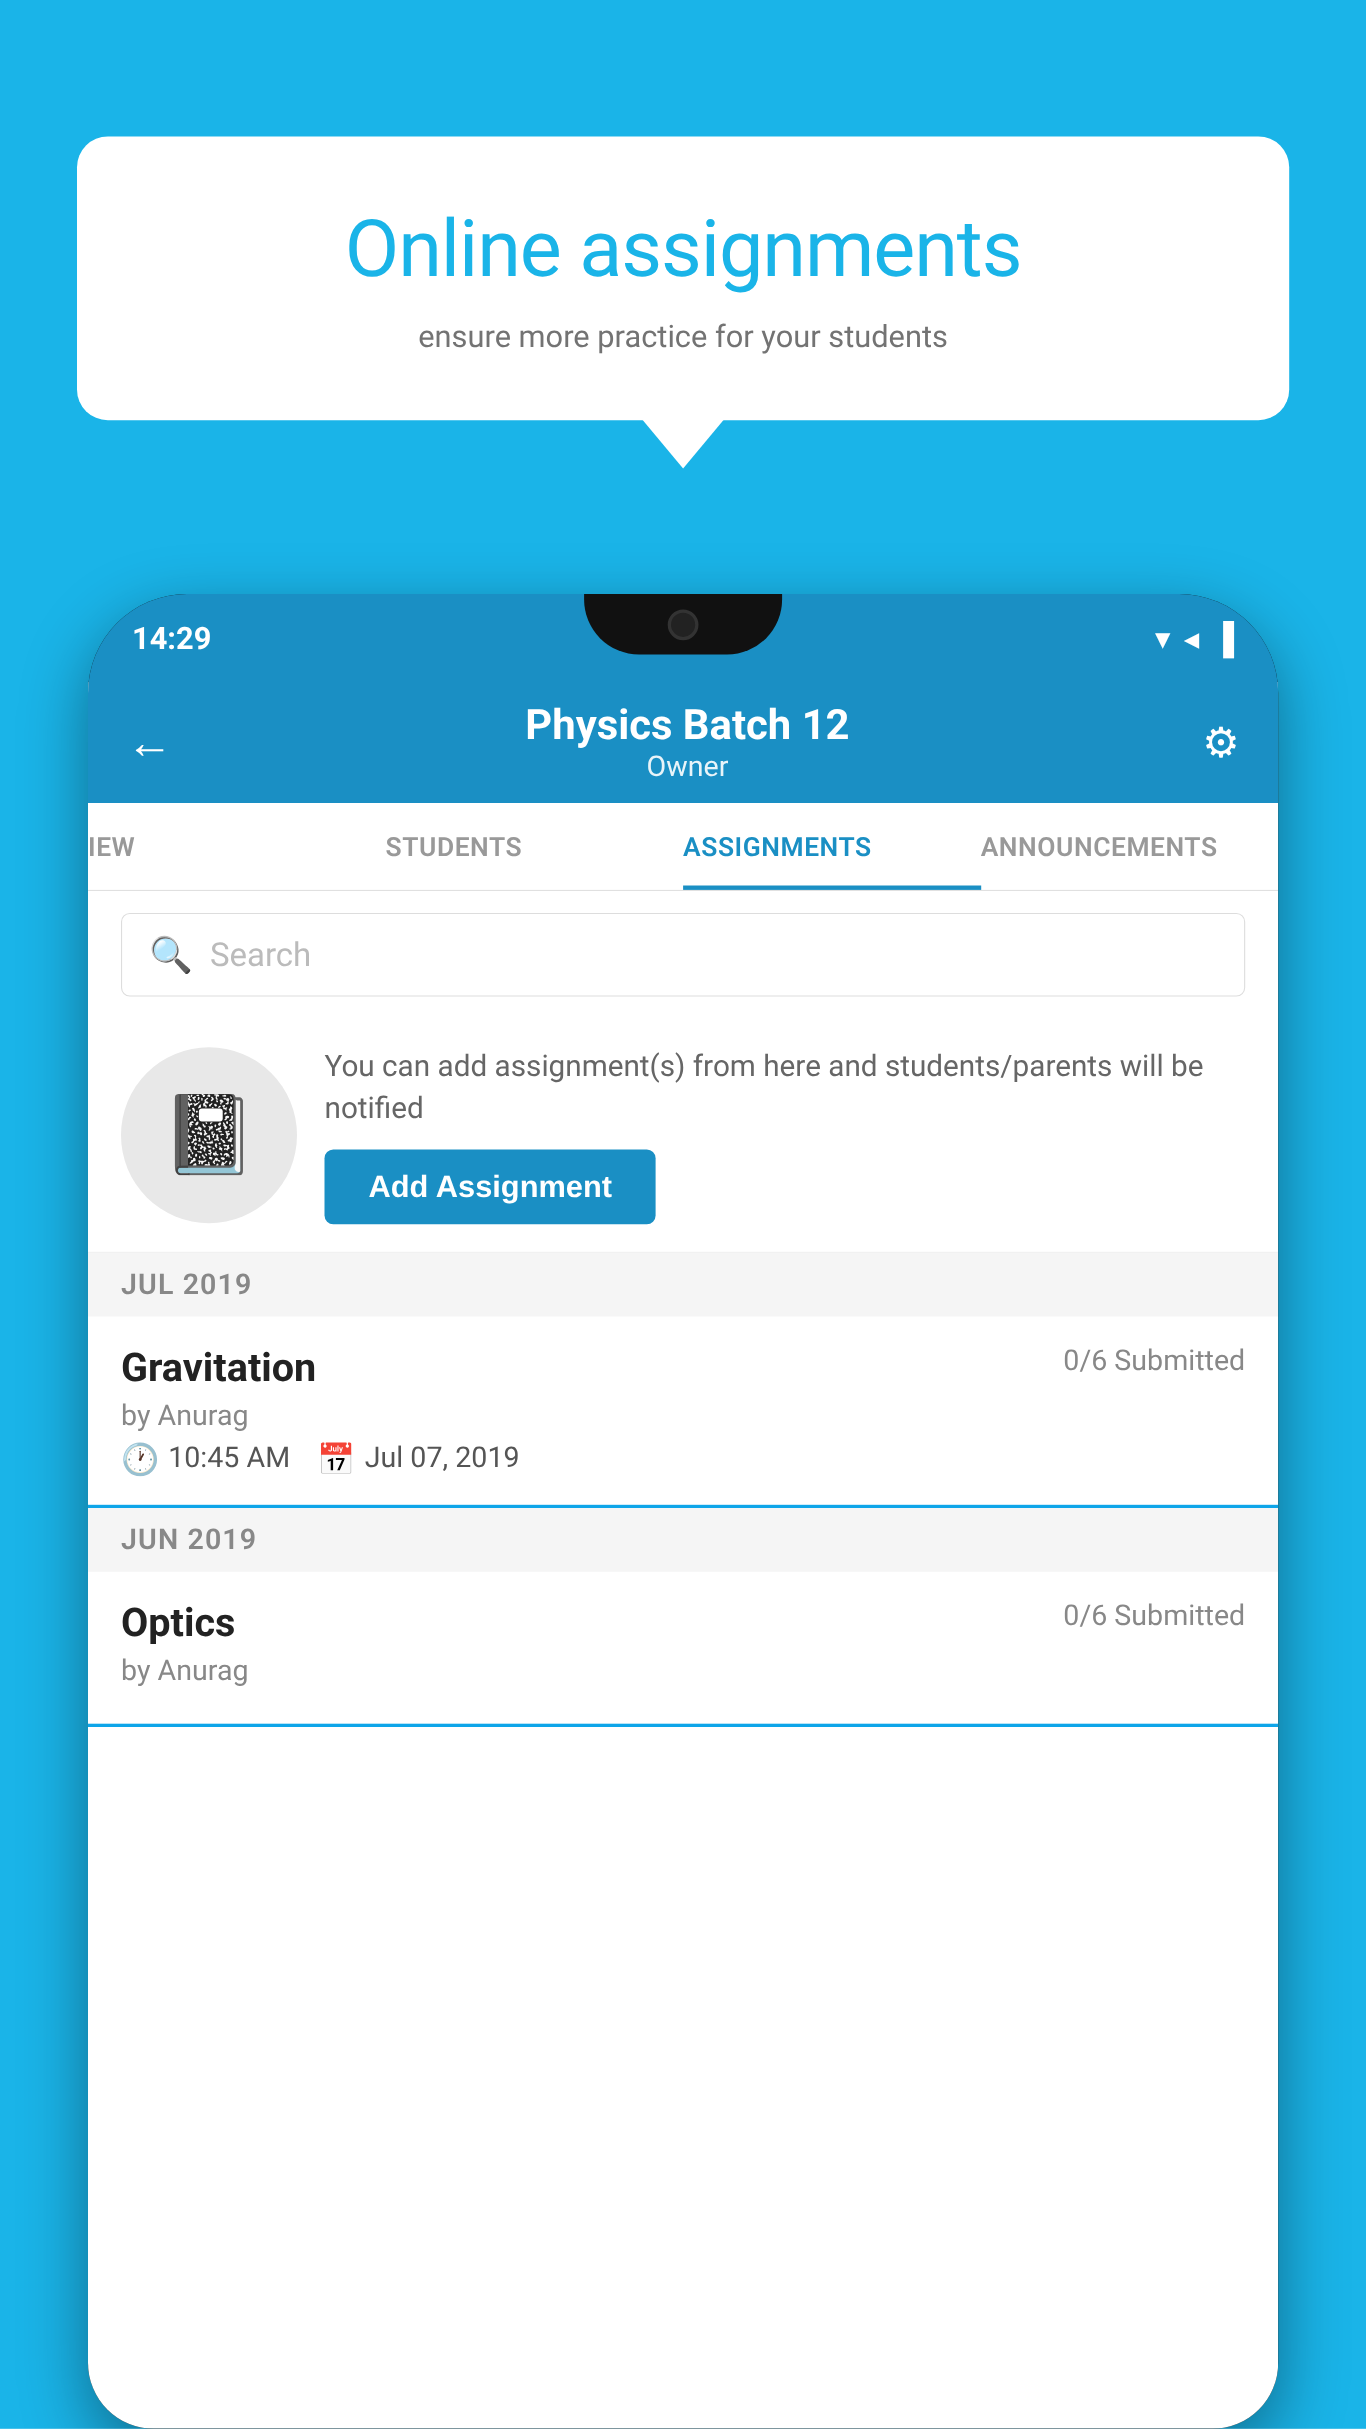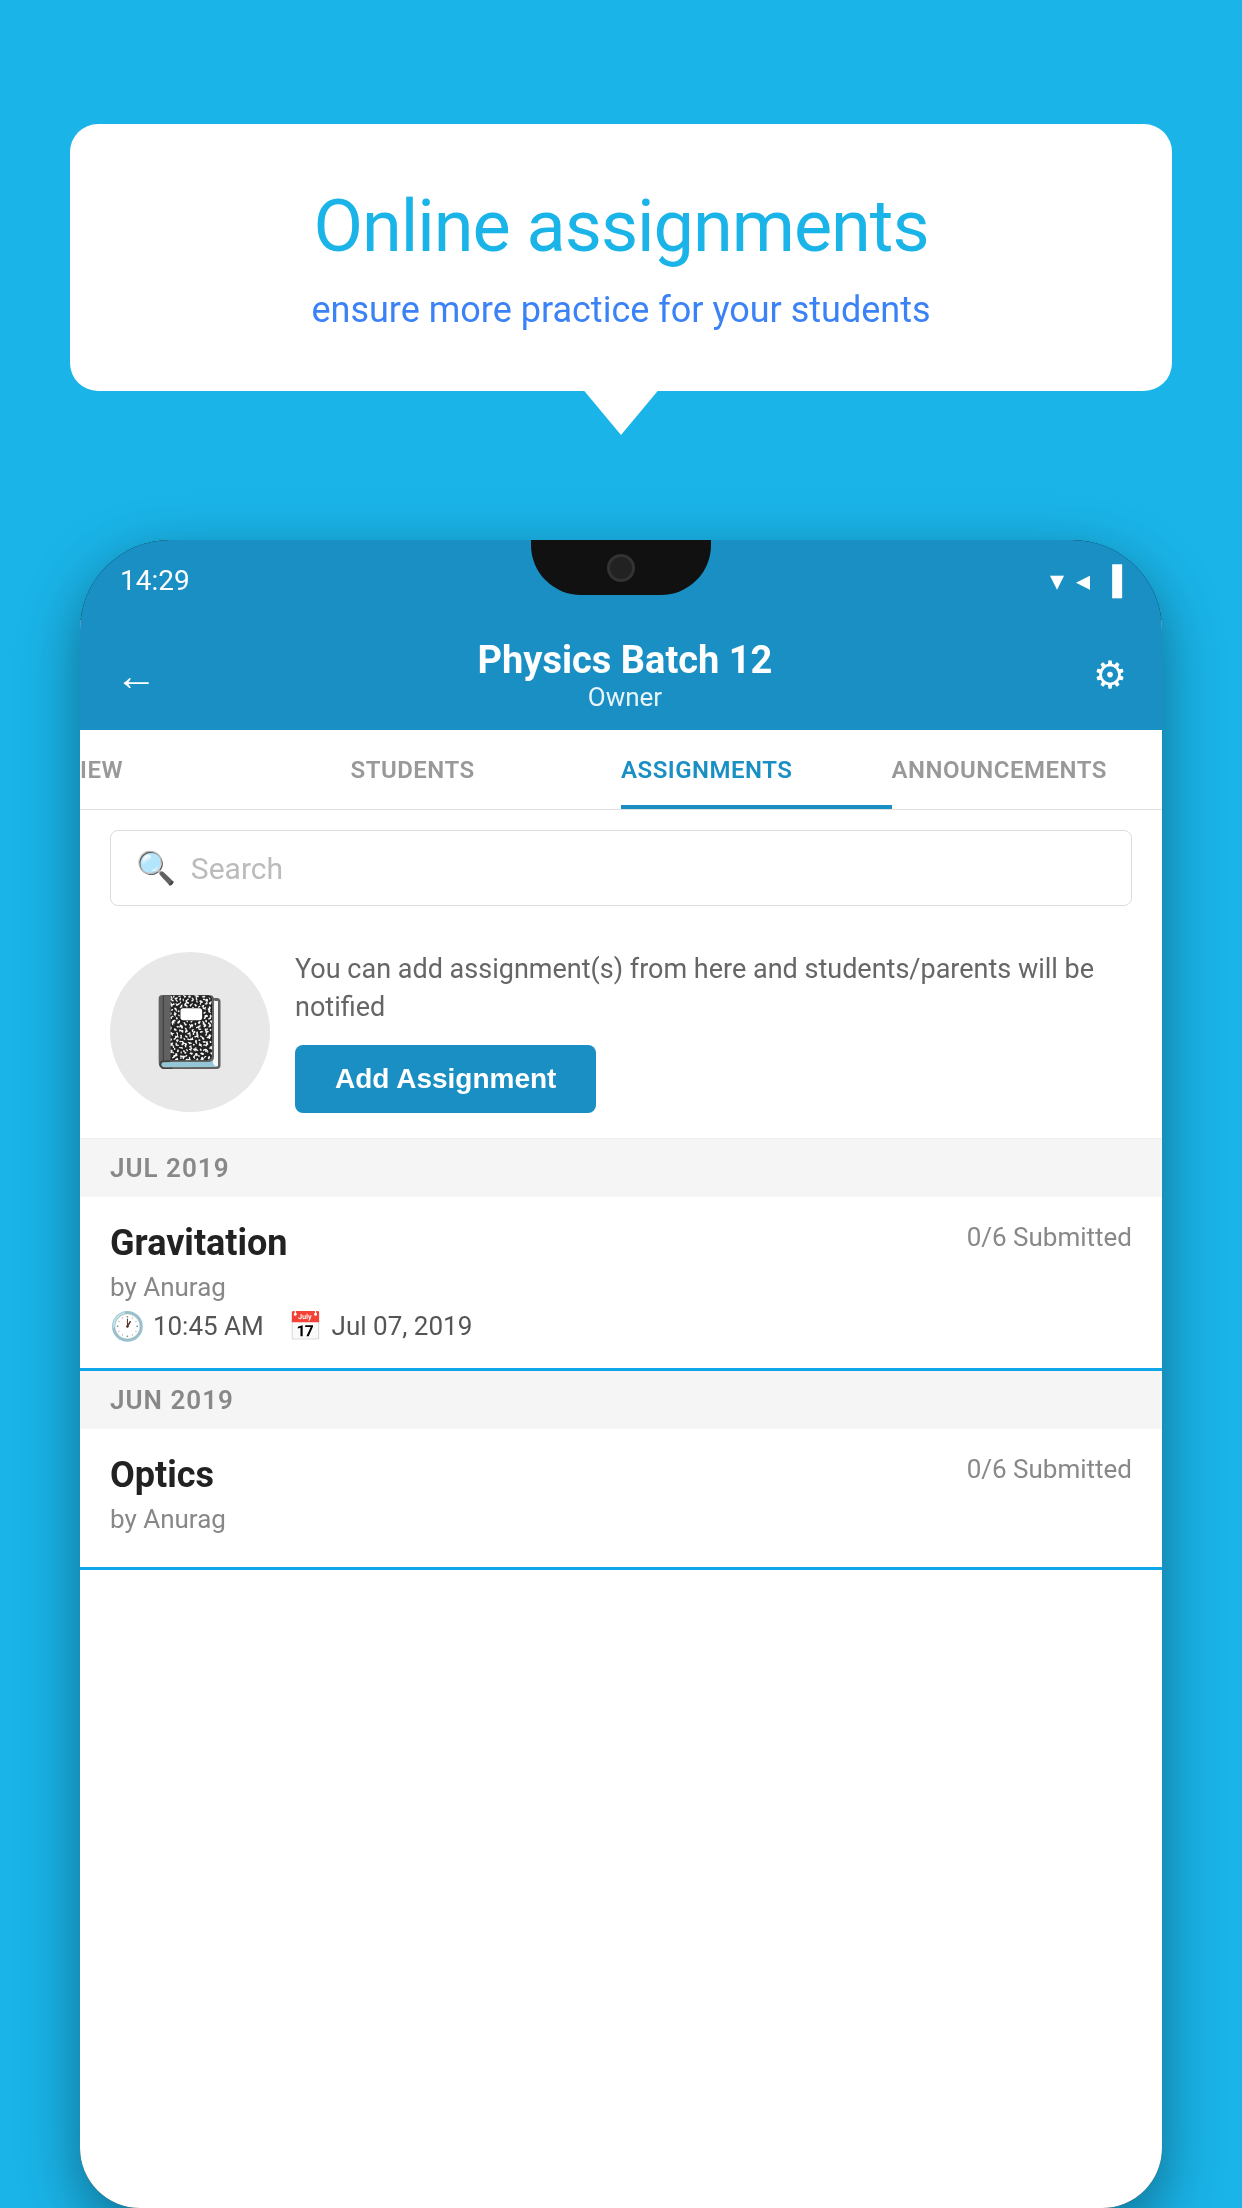--- a/index.html
+++ b/index.html
@@ -48,22 +48,22 @@
 
     .bubble-title {
       font-size: 72px;
       color: #1ab4e8;
       font-weight: 400;
       margin-bottom: 20px;
       letter-spacing: -1px;
     }
 
     .bubble-subtitle {
-      font-size: 36px;
-      color: #3b82f6;
+      font-size: 28px;
+      color: #737373;
       font-weight: 400;
     }
 
     
     .phone-frame {
       position: absolute;
       top: 540px;
       left: 80px;
       right: 80px;
       bottom: 0;
@@ -101,21 +101,21 @@
       width: 28px;
       height: 28px;
       background: #222;
       border-radius: 50%;
       border: 3px solid #333;
     }
 
     .status-time {
       color: white;
       font-size: 28px;
-      font-weight: 400;
+      font-weight: 700;
     }
 
     .status-icons {
       display: flex;
       align-items: center;
       gap: 12px;
     }
 
     .wifi-icon, .signal-icon, .battery-icon {
       color: white;

